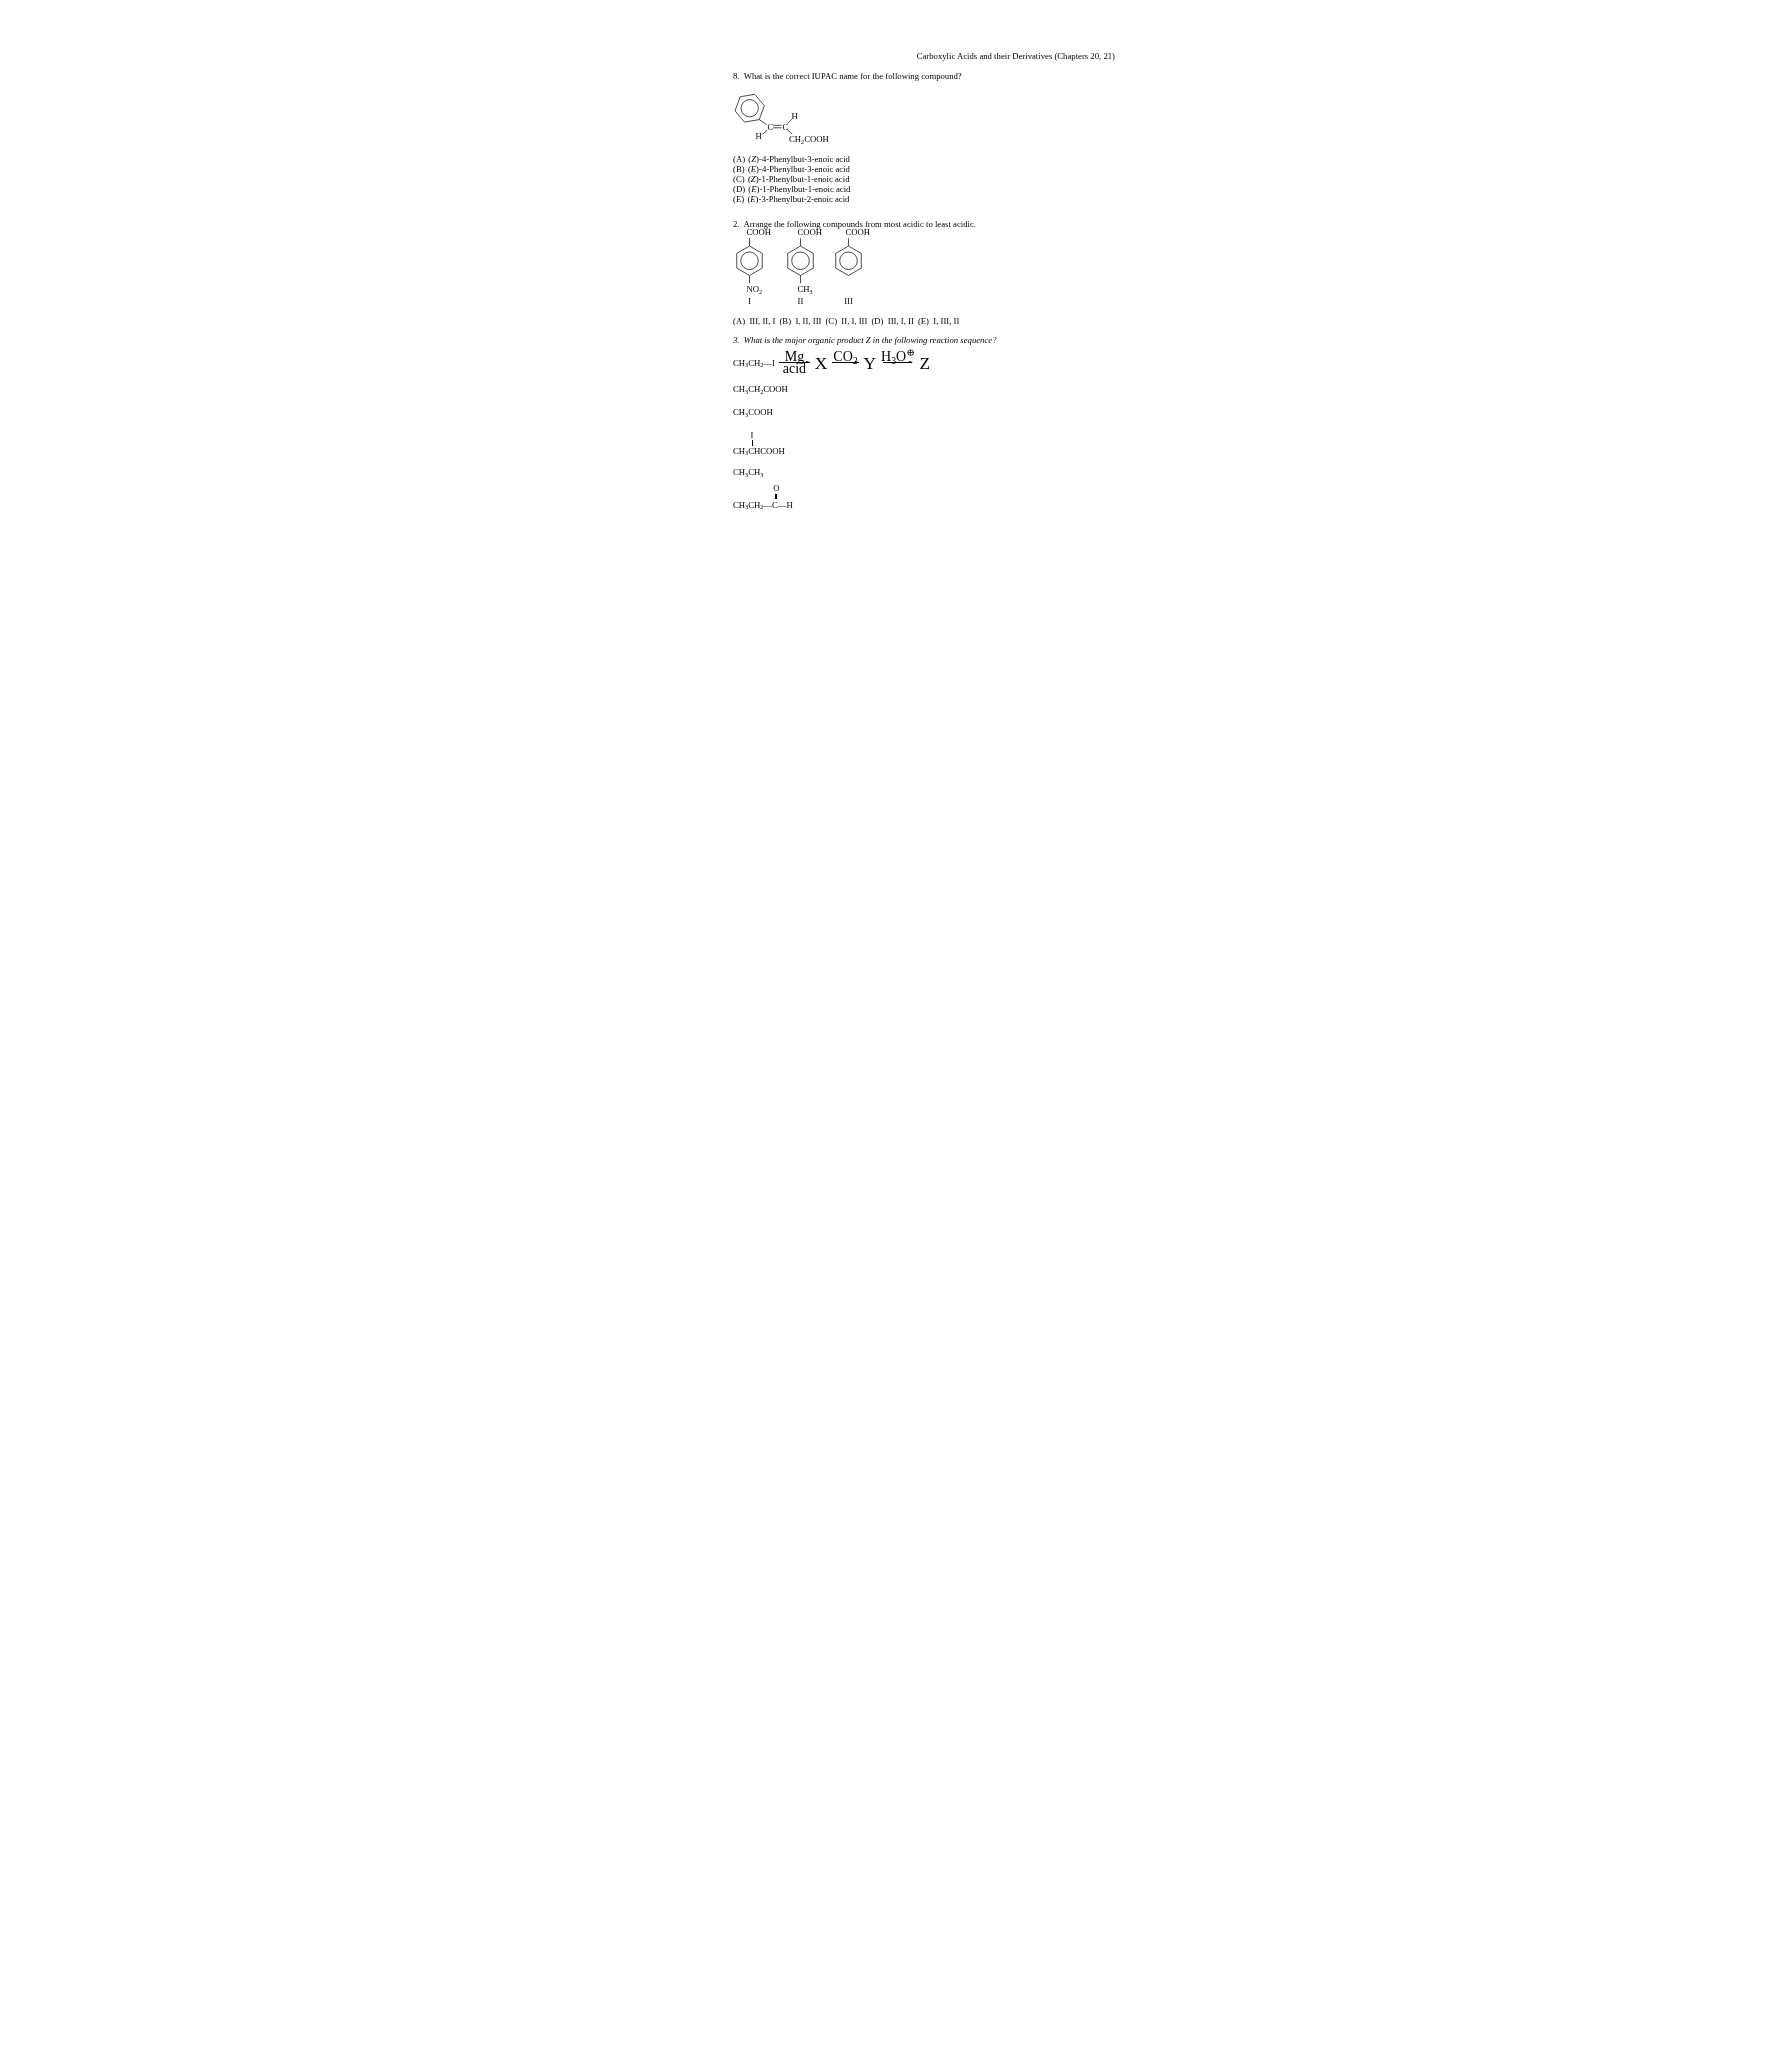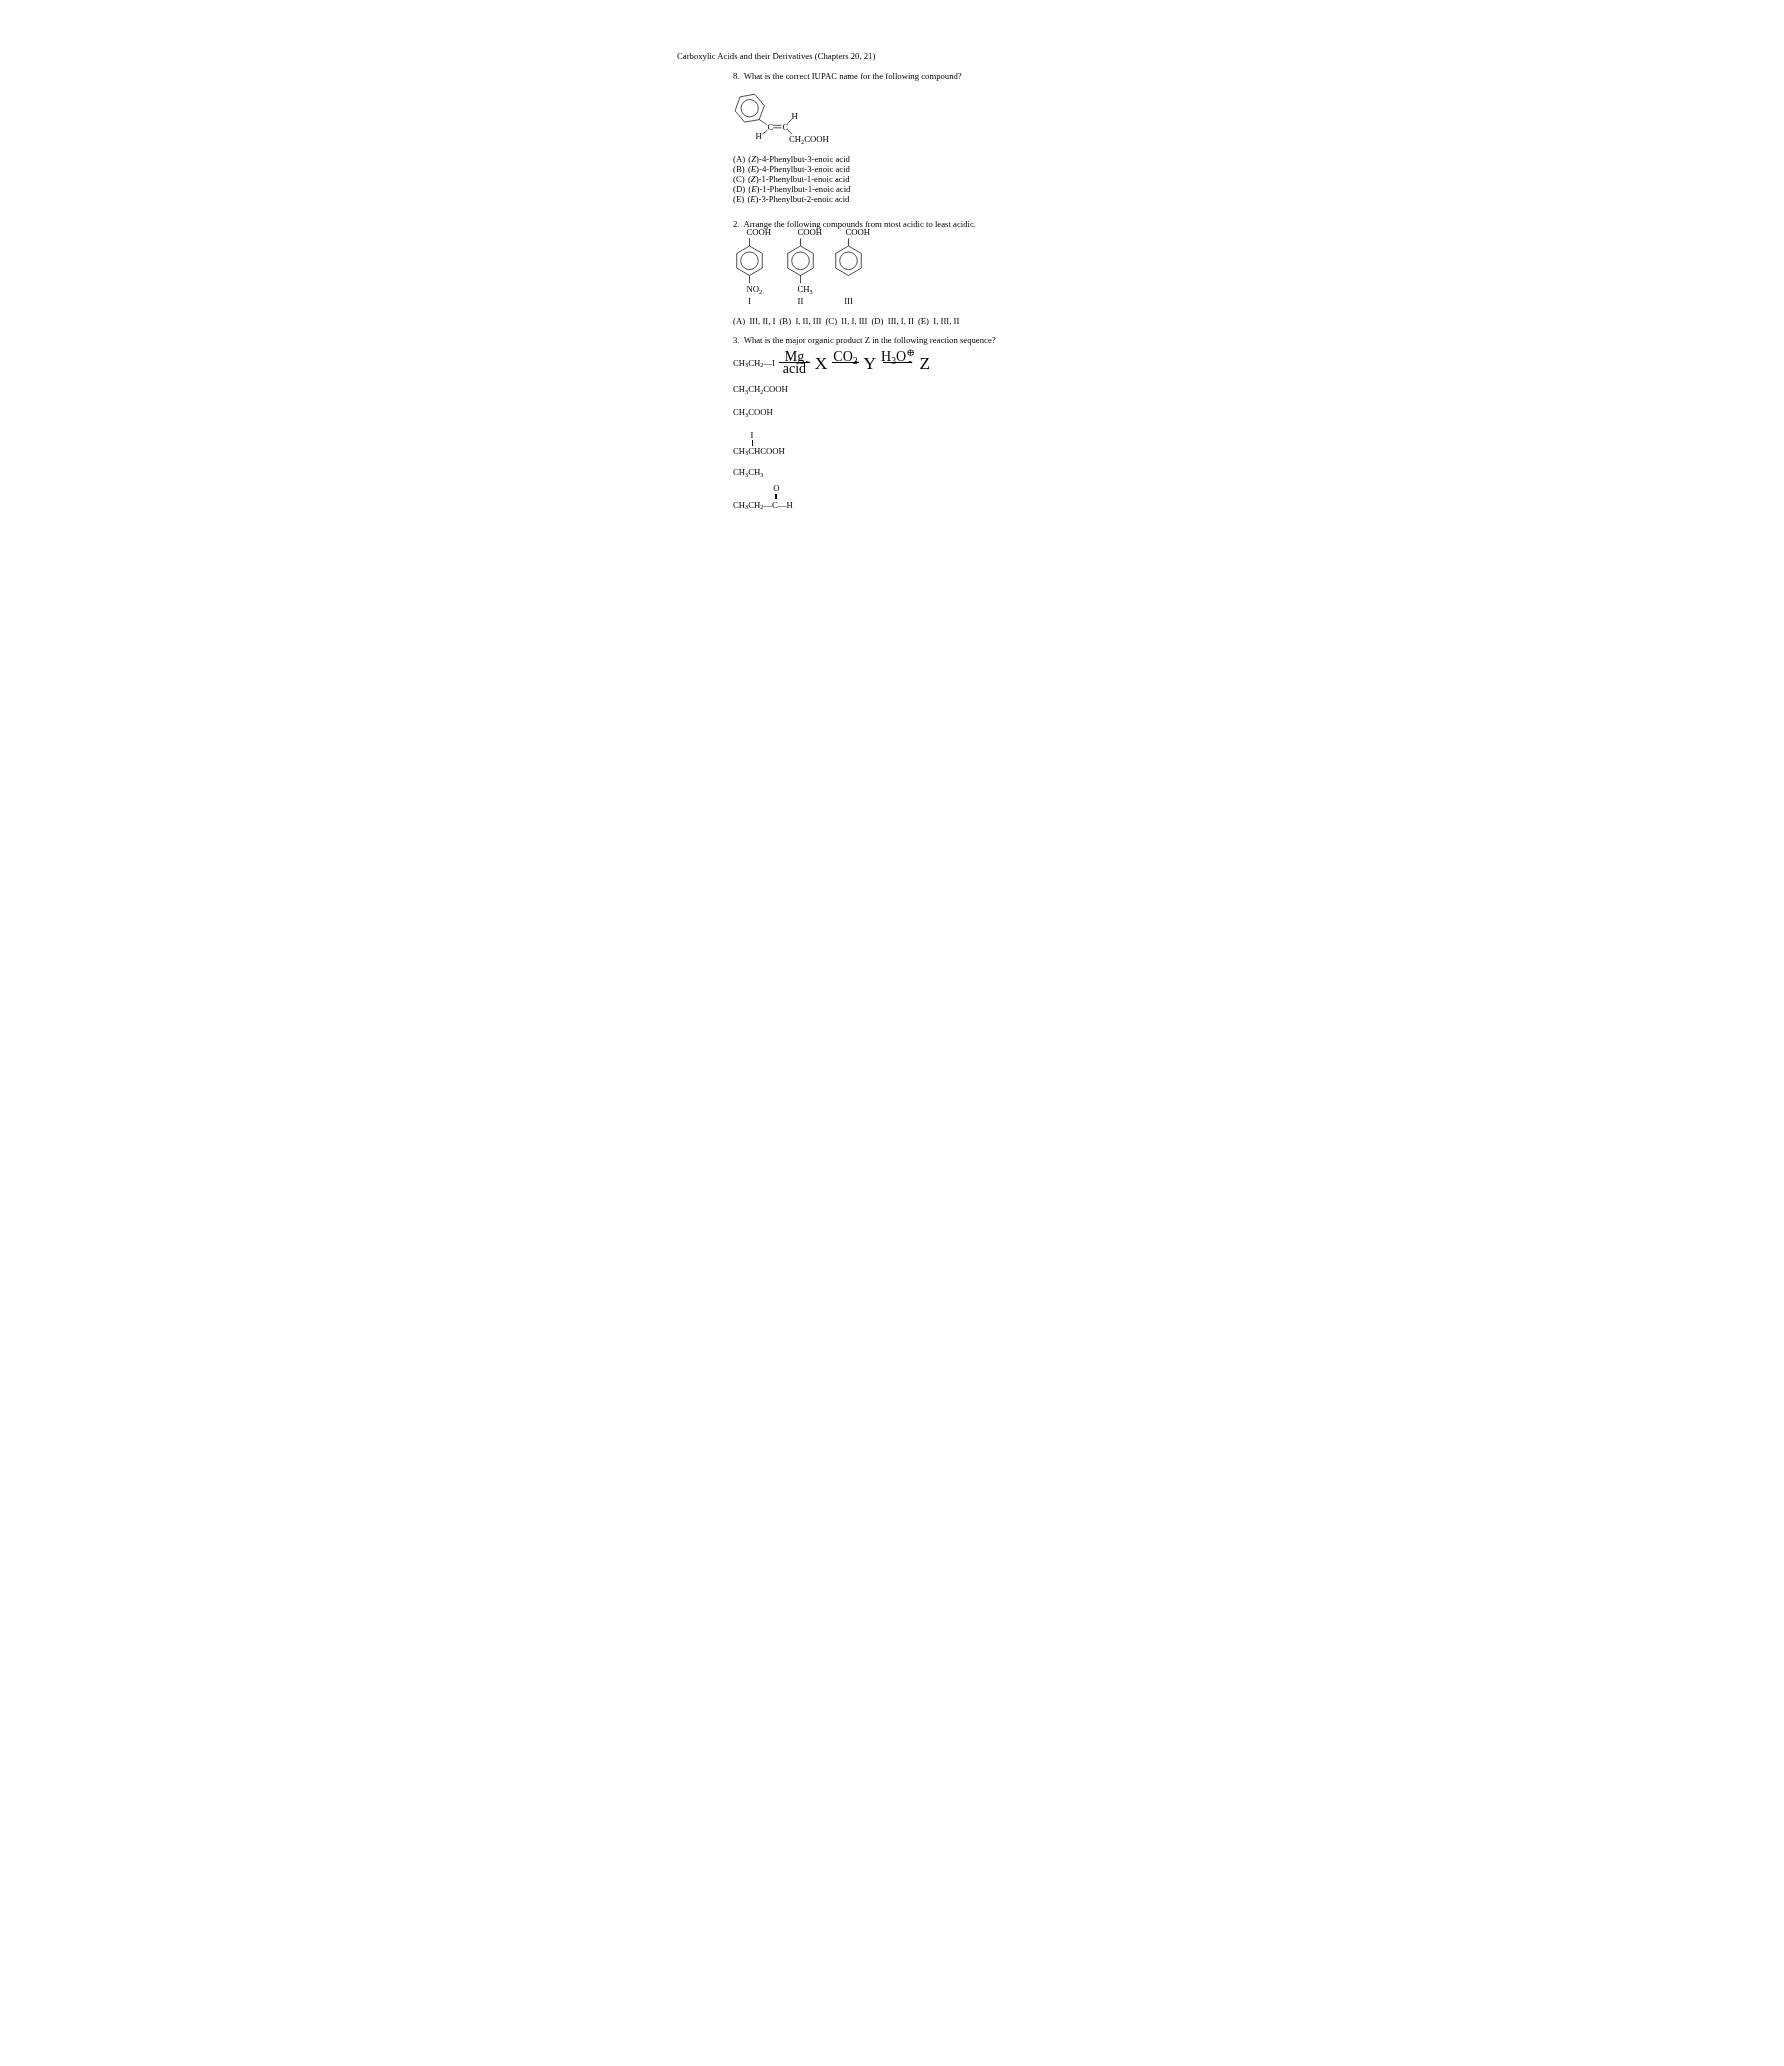--- a/index.html
+++ b/index.html
@@ -8,21 +8,21 @@
     position: relative;
     width: 446px;
     height: 577px;
     margin: 0 auto;
     background: #ffffff;
     color: #000000;
     font-family: "Liberation Serif", "DejaVu Serif", serif;
     font-size: 8.7px;
   }
   .abs { position: absolute; }
-  .title { top: 51px; left: 8px; width: 100%; text-align: left; line-height: 10.7px; }
+  .title { top: 51px; left: 0; width: 100%; text-align: right; line-height: 10.7px; }
   .prompt { left: 64px; line-height: 10.7px; white-space: pre-wrap; }
   .struct svg { position: absolute; left: 0; top: 0; }
   .atom { position: absolute; line-height: 10px; white-space: nowrap; }
   .ctr { text-align: center; }
   sub { font-size: 0.7em; vertical-align: baseline; position: relative; top: 0.28em; line-height: 0; }
   sup { font-size: 0.72em; vertical-align: baseline; position: relative; top: -0.5em; line-height: 0; }
   .choices { left: 64px; top: 154px; }
   .choice-row { display: flex; line-height: 10px; }
   .choice-label { margin-right: 3.3px; white-space: pre; }
   .inline-choices { left: 64px; top: 316px; display: flex; gap: 4px; line-height: 10.7px; }
@@ -132,21 +132,21 @@
   </div>
 
   <div class="abs inline-choices">
     <span>(A)  III, II, I</span>
     <span>(B)  I, II, III</span>
     <span>(C)  II, I, III</span>
     <span>(D)  III, I, II</span>
     <span>(E)  I, III, II</span>
   </div>
 
-  <div class="abs prompt" style="top:335px;">3.  What is the major organic product Z in the following reaction sequence?</div>
+  <div class="abs prompt" style="top:335px;font-style:italic;">3.  What is the major organic product Z in the following reaction sequence?</div>
 
   <div class="abs reaction">
     <span class="formula">CH<sub>3</sub>CH<sub>2</sub>—I</span>
     <span class="rxn-arrow">
       <span class="rxn-lbl">Mg</span>
       <span class="arrow-line w74"></span>
       <span class="rxn-lbl">acid</span>
     </span>
     <span class="big">X</span>
     <span class="rxn-arrow">

